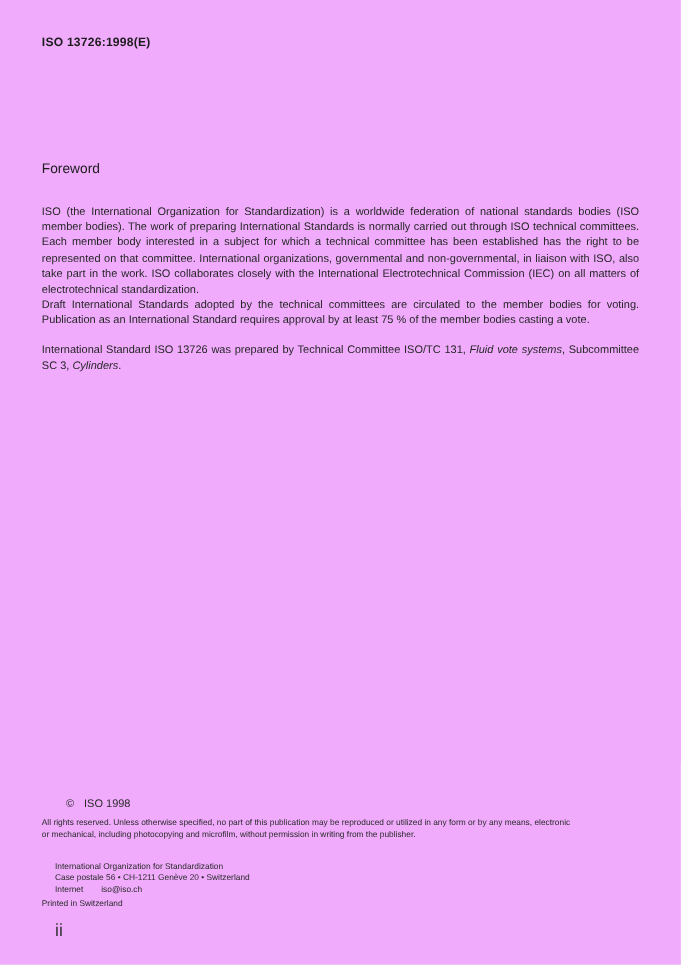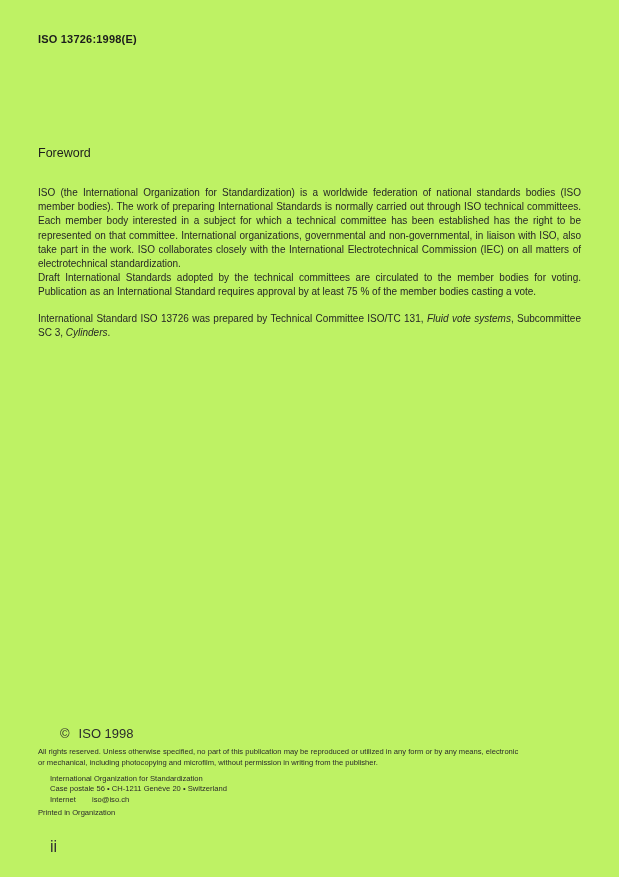--- a/index.html
+++ b/index.html
@@ -6,21 +6,21 @@
     margin: 0;
     padding: 0;
     background: #e8e8e8;
     font-family: "Liberation Sans", sans-serif;
   }
   .page {
     position: relative;
     width: 619px;
     height: 877px;
     margin: 0 auto;
-    background: #bef264;
+    background: #f0abfc;
     color: #1c1c1c;
     overflow: hidden;
   }
   .std-ref {
     position: absolute;
     top: 33px;
     left: 38px;
     font-size: 11px;
     font-weight: bold;
     letter-spacing: 0.2px;
@@ -47,31 +47,31 @@
   .body-para em { font-style: italic; }
   .footer {
     position: absolute;
     left: 38px;
     width: 543px;
     top: 726px;
     font-size: 7.6px;
     color: #2b2b2b;
   }
   .copyright-line {
-    font-size: 13px;
+    font-size: 10px;
     margin-bottom: 6px;
     padding-left: 22px;
   }
   .copyright-line .c-sym { margin-right: 9px; }
   .rights-line {
     line-height: 10.8px;
     text-align: justify;
   }
   .address-block {
-    margin-top: 5px;
+    margin-top: 18px;
     margin-left: 12px;
     line-height: 10.8px;
   }
   .internet-line .label { display: inline-block; width: 42px; }
   .printed-line {
     margin-top: 2px;
     margin-left: 0;
     line-height: 10.8px;
   }
   .page-number {
@@ -103,18 +103,18 @@
     </div>
     <div class="rights-line">All rights reserved. Unless otherwise specified, no part of this publication may be reproduced or utilized in any form or by any means, electronic</div>
     <div class="rights-line">or mechanical, including photocopying and microfilm, without permission in writing from the publisher.</div>
     <div class="address-block">
       <div>International Organization for Standardization</div>
       <div>Case postale 56 • CH-1211 Genève 20 • Switzerland</div>
       <div class="internet-line">
         <span class="label">Internet</span><span>iso@iso.ch</span>
       </div>
     </div>
-    <div class="printed-line">Printed in Organization</div>
+    <div class="printed-line">Printed in Switzerland</div>
   </div>
 
   <div class="page-number">ii</div>
 
 </div>
 
 </body></html>

